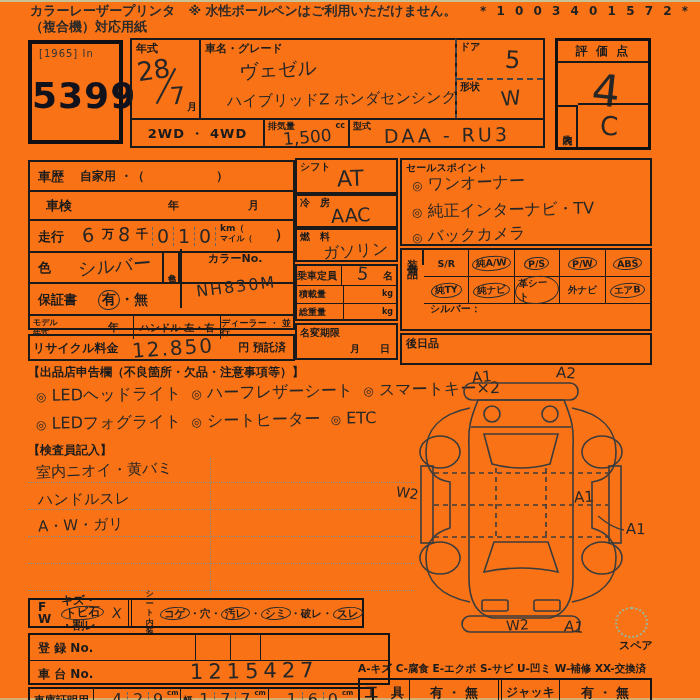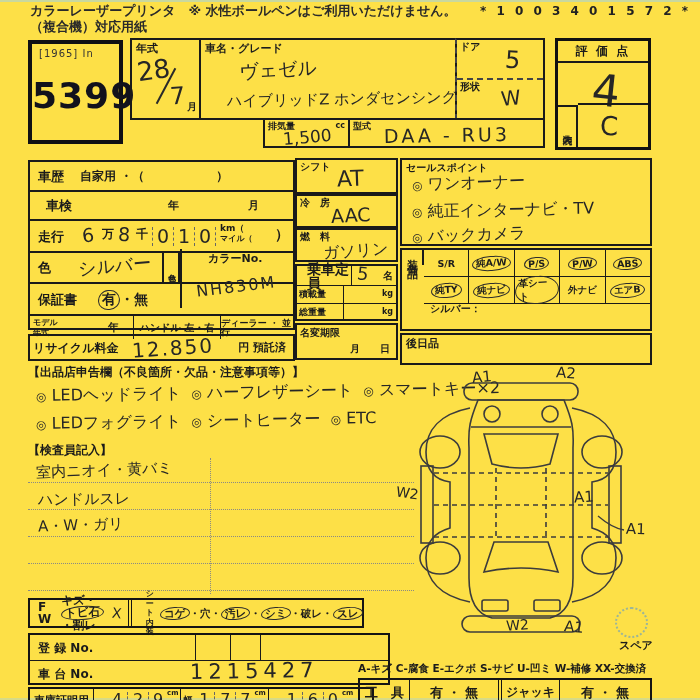--- a/index.html
+++ b/index.html
@@ -1,16 +1,16 @@
 <!DOCTYPE html>
 <html><head>
 <meta charset="utf-8">
 <style>
   html,body{margin:0;padding:0;background:#e8e8e4}
-  #sheet{position:relative;width:700px;height:700px;background:#fde047;overflow:hidden;
+  #sheet{position:relative;width:700px;height:700px;background:#f97316;overflow:hidden;
          font-family:"DejaVu Sans",sans-serif;color:#1d1d1d}
   .abs{position:absolute;box-sizing:border-box}
   .bx{border:2px solid #1a1a1a}
   .bx3{border:3px solid #111}
   .lbl{font-weight:bold;color:#1b1b1b;line-height:1}
   .txt{line-height:1}
   .hw{color:#262626;white-space:nowrap;line-height:1}
   .ell{display:inline-block;border:1.6px solid #2c2c2c;padding:0 3px;
        border-radius:50% 46% 52% 48% / 58% 50% 54% 46%;transform:rotate(-3deg)}
   .vt{writing-mode:vertical-rl;text-orientation:upright;line-height:1}
@@ -58,20 +58,23 @@
     <div class="abs" style="left:0;top:0;width:100%;height:40px;border-bottom:2px dashed #444">
       <span class="abs lbl" style="left:3px;top:2px;font-size:10px">ドア</span>
       <span class="abs hw" style="left:48px;top:8px;font-size:24px;transform:rotate(4deg)">5</span>
     </div>
     <div class="abs" style="left:0;top:40px;width:100%;height:38px">
       <span class="abs lbl" style="left:3px;top:2px;font-size:10px">形状</span>
       <span class="abs hw" style="left:44px;top:8px;font-size:20px;transform:rotate(-6deg)">W</span>
     </div>
   </div>
 
+  <div class="abs bx row" style="left:130px;top:118px;width:135px;height:30px;justify-content:center">
+    <span class="lbl txt" style="font-size:13px;letter-spacing:1px">2WD ・ 4WD</span>
+  </div>
 
   <div class="abs bx" style="left:263px;top:118px;width:87px;height:30px">
     <span class="abs lbl" style="left:3px;top:2px;font-size:9px">排気量</span>
     <span class="abs lbl" style="right:3px;top:2px;font-size:8px">cc</span>
     <span class="abs hw" style="left:18px;top:9px;font-size:17px;transform:rotate(-5deg)">1,500</span>
   </div>
 
   <div class="abs bx" style="left:348px;top:118px;width:197px;height:30px">
     <span class="abs lbl" style="left:3px;top:2px;font-size:9px">型式</span>
     <span class="abs hw" style="left:34px;top:6px;font-size:19px;letter-spacing:3px;transform:rotate(-1deg)">DAA - RU3</span>
@@ -161,21 +164,21 @@
   <div class="abs bx" style="left:295px;top:194px;width:103px;height:34px">
     <span class="abs lbl" style="left:3px;top:2px;font-size:10px">冷　房</span>
     <span class="abs hw" style="left:34px;top:10px;font-size:19px;transform:rotate(-3deg)">AAC</span>
   </div>
   <div class="abs bx" style="left:295px;top:228px;width:103px;height:34px">
     <span class="abs lbl" style="left:3px;top:2px;font-size:10px">燃　料</span>
     <span class="abs hw" style="left:26px;top:13px;font-size:16px;transform:rotate(-4deg)">ガソリン</span>
   </div>
   <div class="abs bx" style="left:295px;top:264px;width:103px;height:57px">
     <div class="row" style="height:19px;border-bottom:1.5px solid #1a1a1a;position:relative">
-      <span class="lbl cr1" style="font-size:14px;width:44px;height:100%;display:flex;align-items:center;padding-left:10px">乗車定員</span>
+      <span class="lbl cr1" style="font-size:10px;width:44px;height:100%;display:flex;align-items:center;padding-left:0">乗車定員</span>
       <span class="abs hw" style="left:60px;top:-1px;font-size:18px;transform:rotate(6deg)">5</span>
       <span class="abs lbl" style="right:3px;top:5px;font-size:10px">名</span>
     </div>
     <div class="row" style="height:17px;border-bottom:1.5px solid #1a1a1a;position:relative">
       <span class="lbl cr1" style="font-size:9px;width:44px;height:100%;display:flex;align-items:center;padding-left:2px">積載量</span>
       <span class="abs lbl" style="right:3px;top:4px;font-size:8px">kg</span>
     </div>
     <div class="row" style="height:17px;position:relative">
       <span class="lbl cr1" style="font-size:9px;width:44px;height:100%;display:flex;align-items:center;padding-left:2px">総重量</span>
       <span class="abs lbl" style="right:3px;top:4px;font-size:8px">kg</span>

